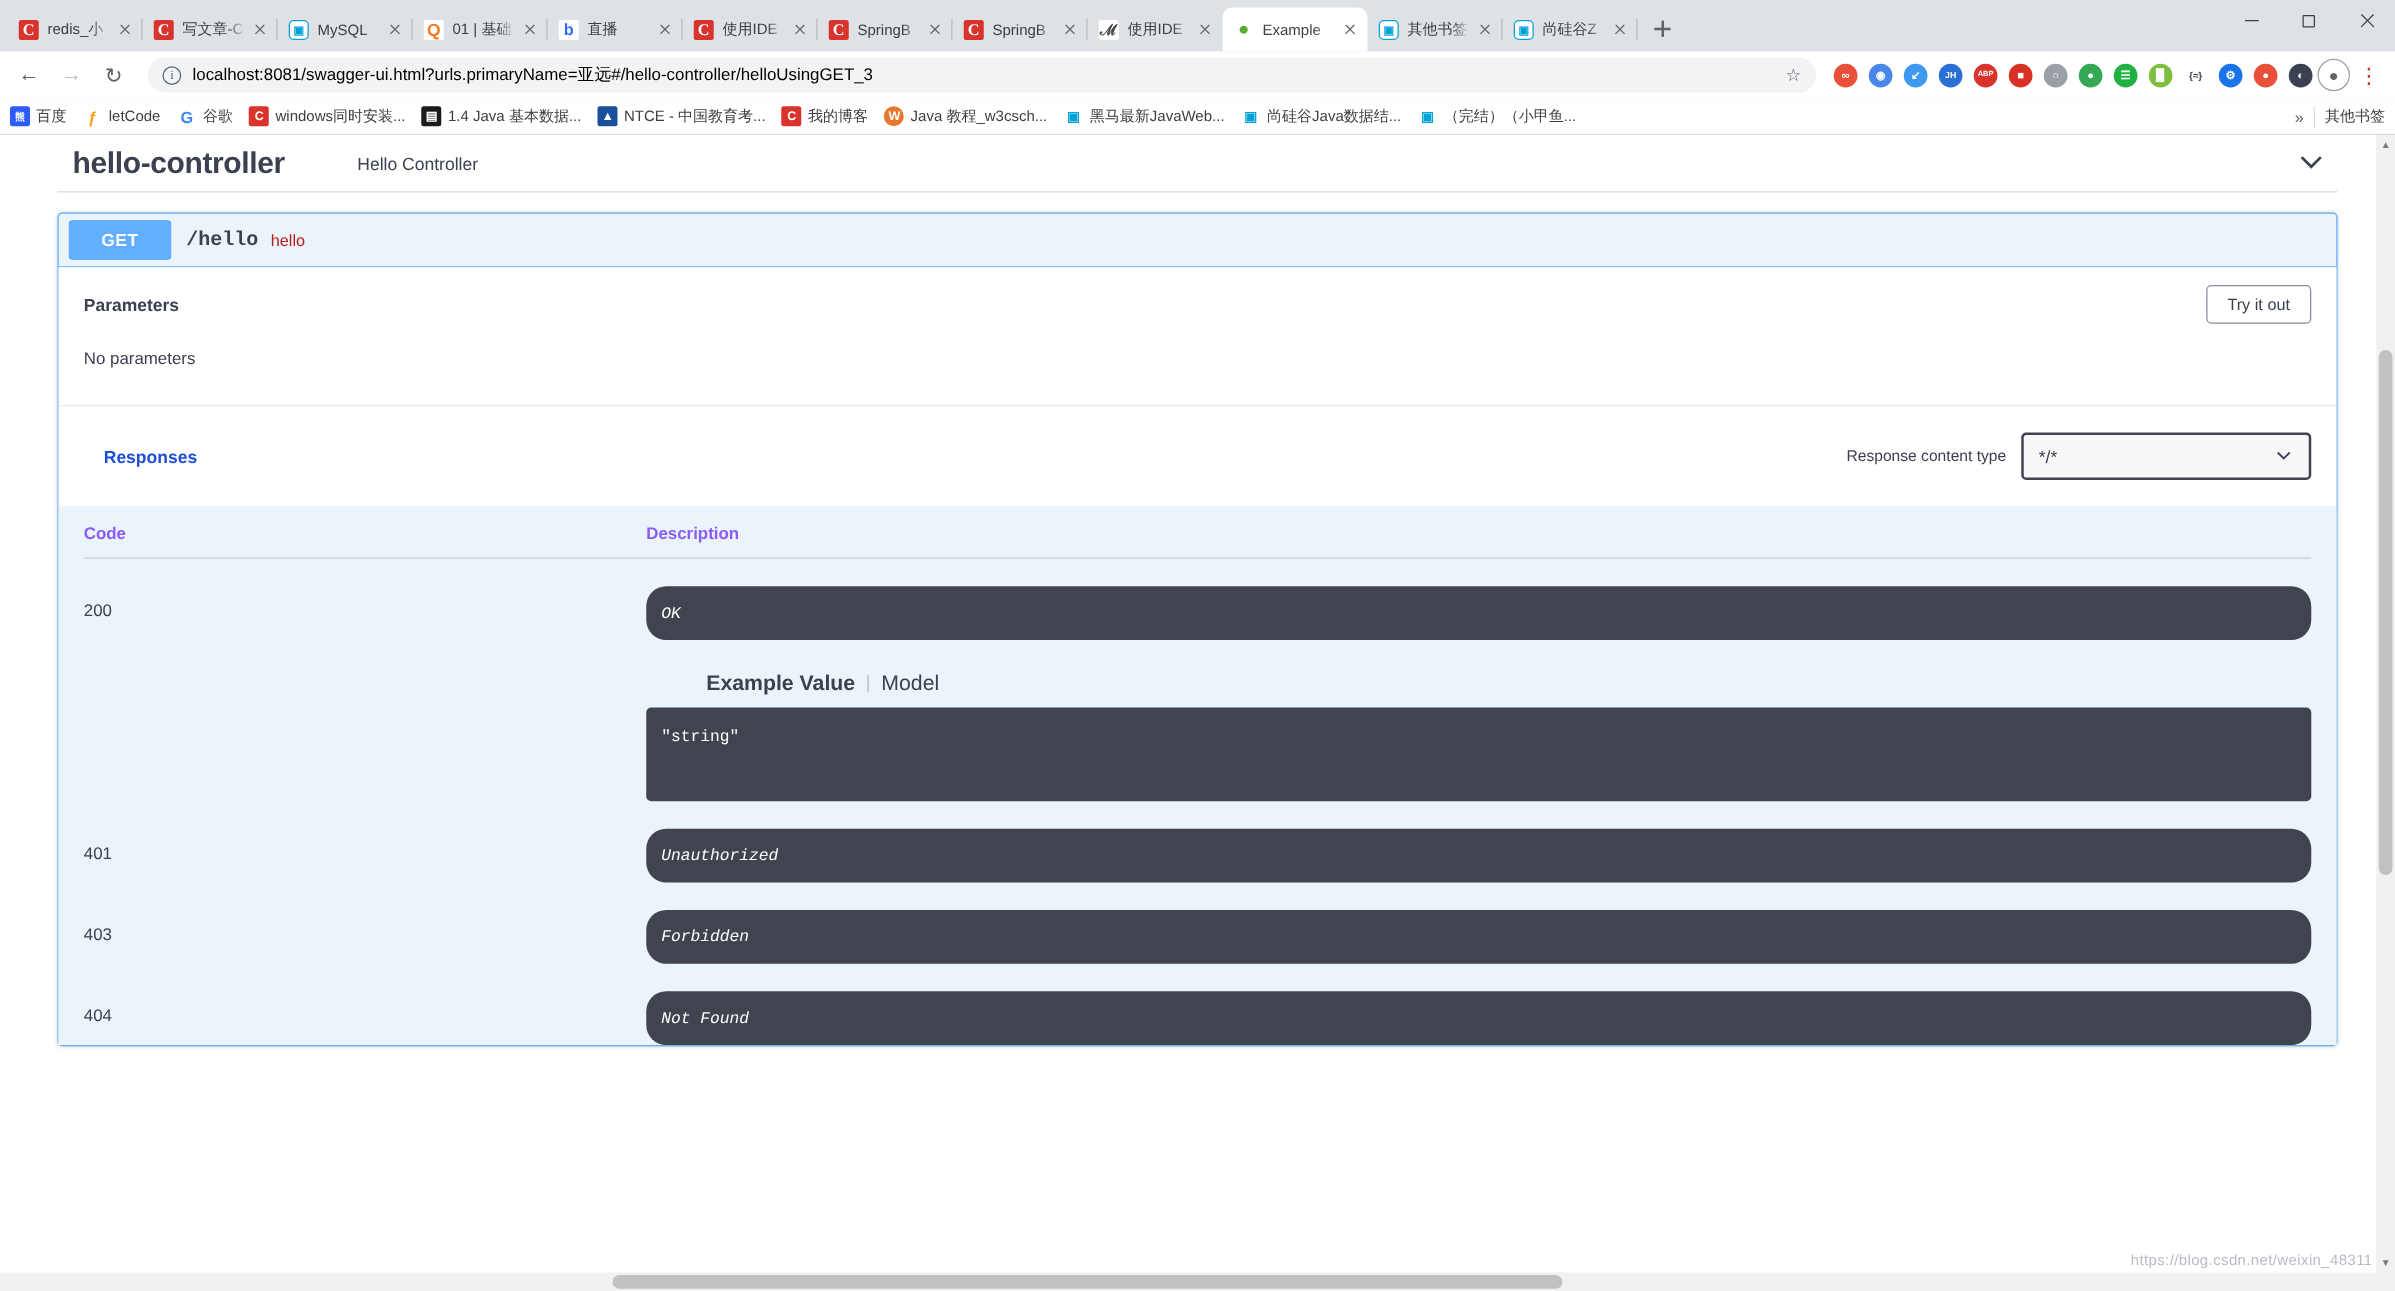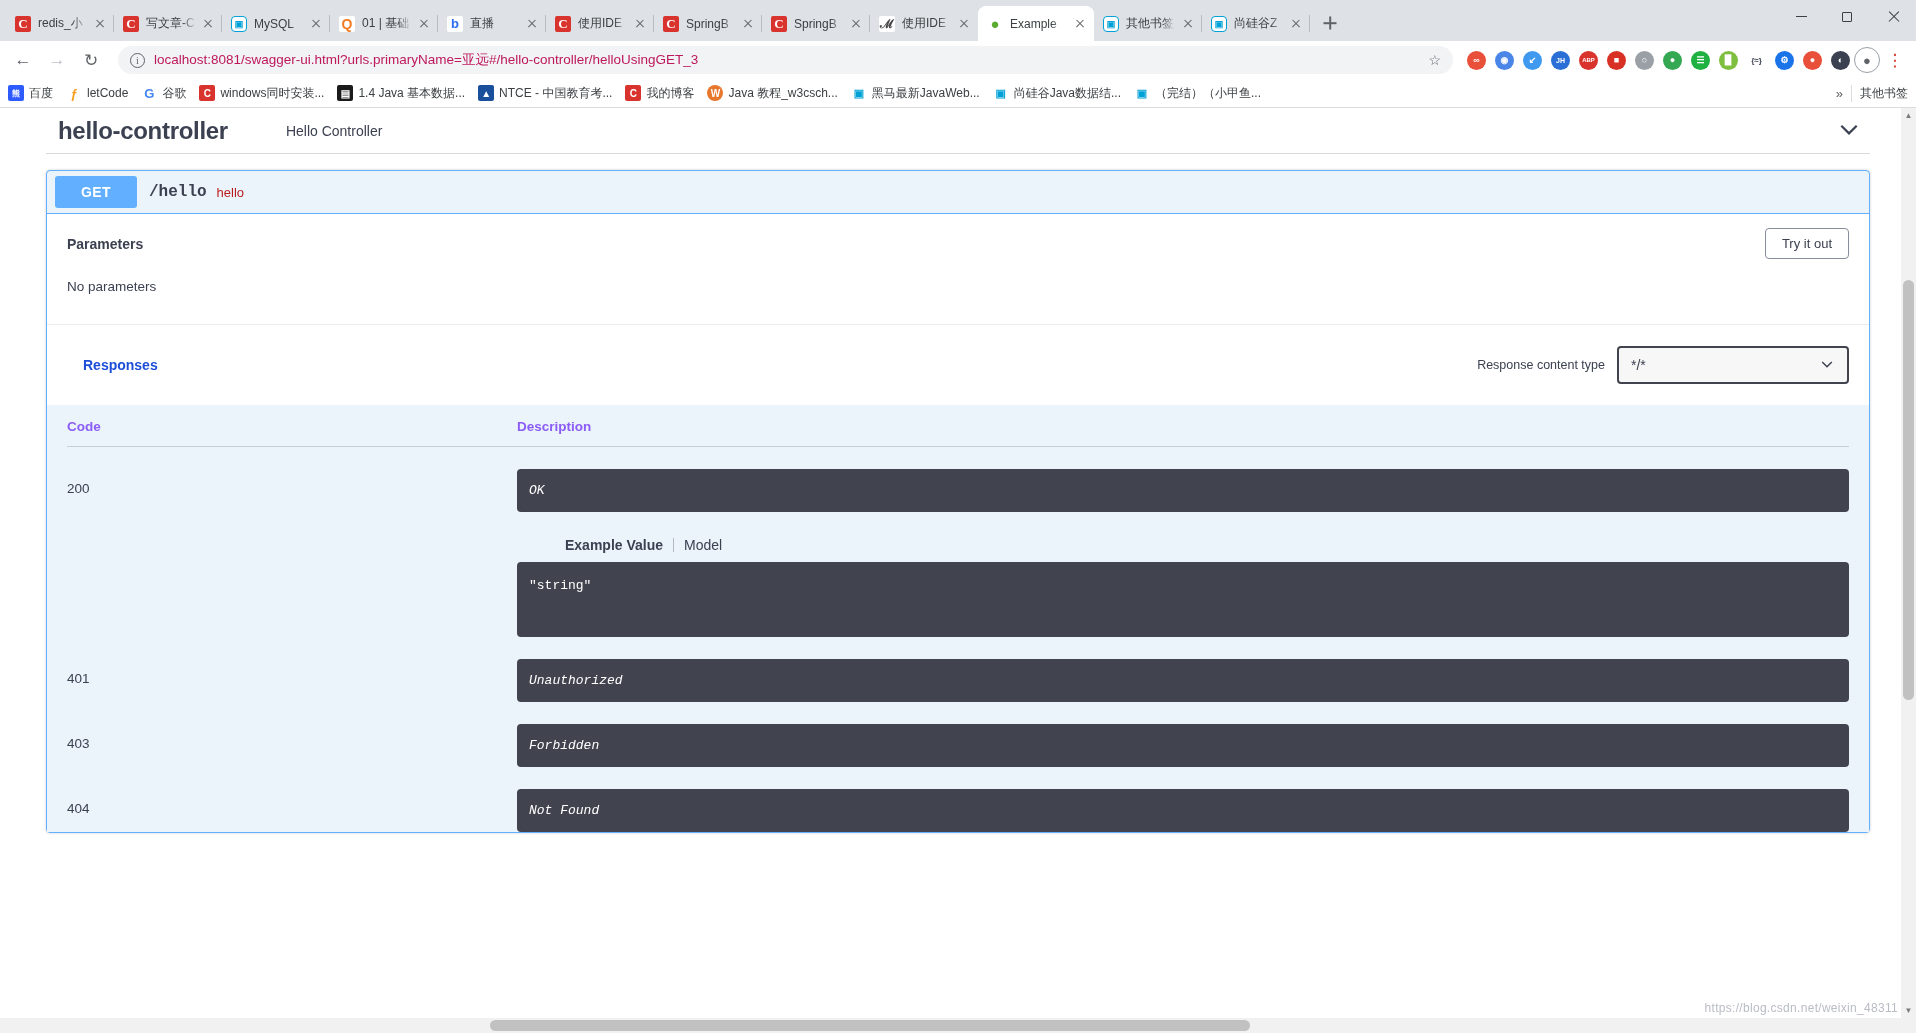--- a/index.html
+++ b/index.html
@@ -91,21 +91,21 @@
     display:flex; align-items:center; padding:0 12px; margin:0 8px;
     position:relative;
   }
   .infoicon {
     width:15px; height:15px; border:1.3px solid #5f6368; border-radius:50%;
     display:flex; align-items:center; justify-content:center;
     font-size:10px; color:#5f6368; margin-right:9px; flex:0 0 15px;
     font-family:"Liberation Serif", serif;
   }
   .urltext {
-    font-size:13.5px; color:#be185d; white-space:nowrap; overflow:hidden;
+    font-size:13.5px; color:#000000; white-space:nowrap; overflow:hidden;
     flex:1 1 auto;
   }
   .star { margin-left:8px; color:#5f6368; font-size:14px; flex:0 0 auto; }
   .ext-icons { display:flex; align-items:center; gap:9px; margin-left:6px; }
   .ext {
     width:19px; height:19px; border-radius:50%; display:flex; align-items:center;
     justify-content:center; font-size:9px; color:#fff; font-weight:bold; flex:0 0 19px;
   }
   .avatar-btn { width:26px; height:26px; border-radius:50%; border:1.5px solid #9aa0a6;
     display:flex; align-items:center; justify-content:center; color:#5f6368; font-size:13px; margin-left:4px;}
@@ -197,24 +197,24 @@
     display:flex; padding:14px 0 12px 0; border-bottom:1px solid rgba(59,65,81,.2);
     font-size:13.5px; font-weight:bold; color:#8b5cf6;
   }
   .col-code { width:450px; flex:0 0 450px; }
   .col-desc { flex:1 1 auto; }
   .resp-row { display:flex; padding-top:22px; }
   .resp-code { width:450px; flex:0 0 450px; font-size:13.5px; color:#3b4151; padding-top:12px;}
   .resp-desc { flex:1 1 auto; }
   .resp-msg {
     background:#41444e; color:#ffffff; font-family:"Liberation Mono", monospace;
-    font-size:13px; font-style:italic; padding:14px 12px; border-radius:4px;
+    font-size:13px; font-style:italic; padding:14px 12px; border-radius:16px;
   }
   .example-tabs {
-    display:flex; align-items:center; margin:25px 0 9px 0; font-size:14px; color:#3b4151;padding-left:48px;
+    display:flex; align-items:center; margin:25px 0 9px 0; font-size:17px; color:#3b4151;padding-left:48px;
   }
   .example-tabs .tabitem { padding-right:10px; }
   .example-tabs .tabitem.active { font-weight:bold; }
   .example-tabs .divider { width:1px; height:14px; background:#b4b9c4; margin-right:10px; }
   .example-body {
     background:#41444e; color:#ffffff; border-radius:4px;
     font-family:"Liberation Mono", monospace; font-size:13px;
     padding:16px 12px 44px 12px;
   }
 

